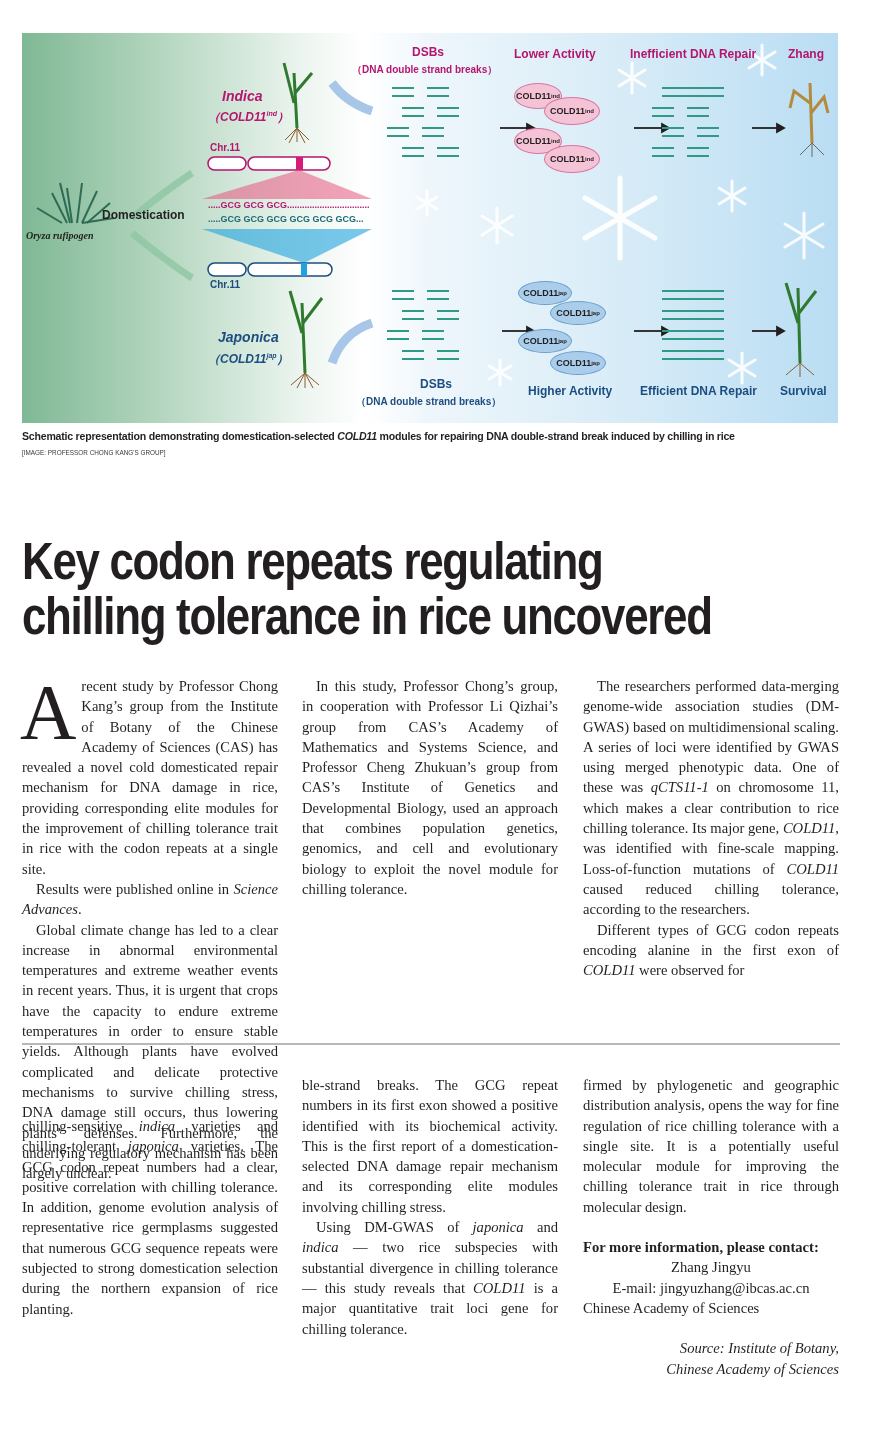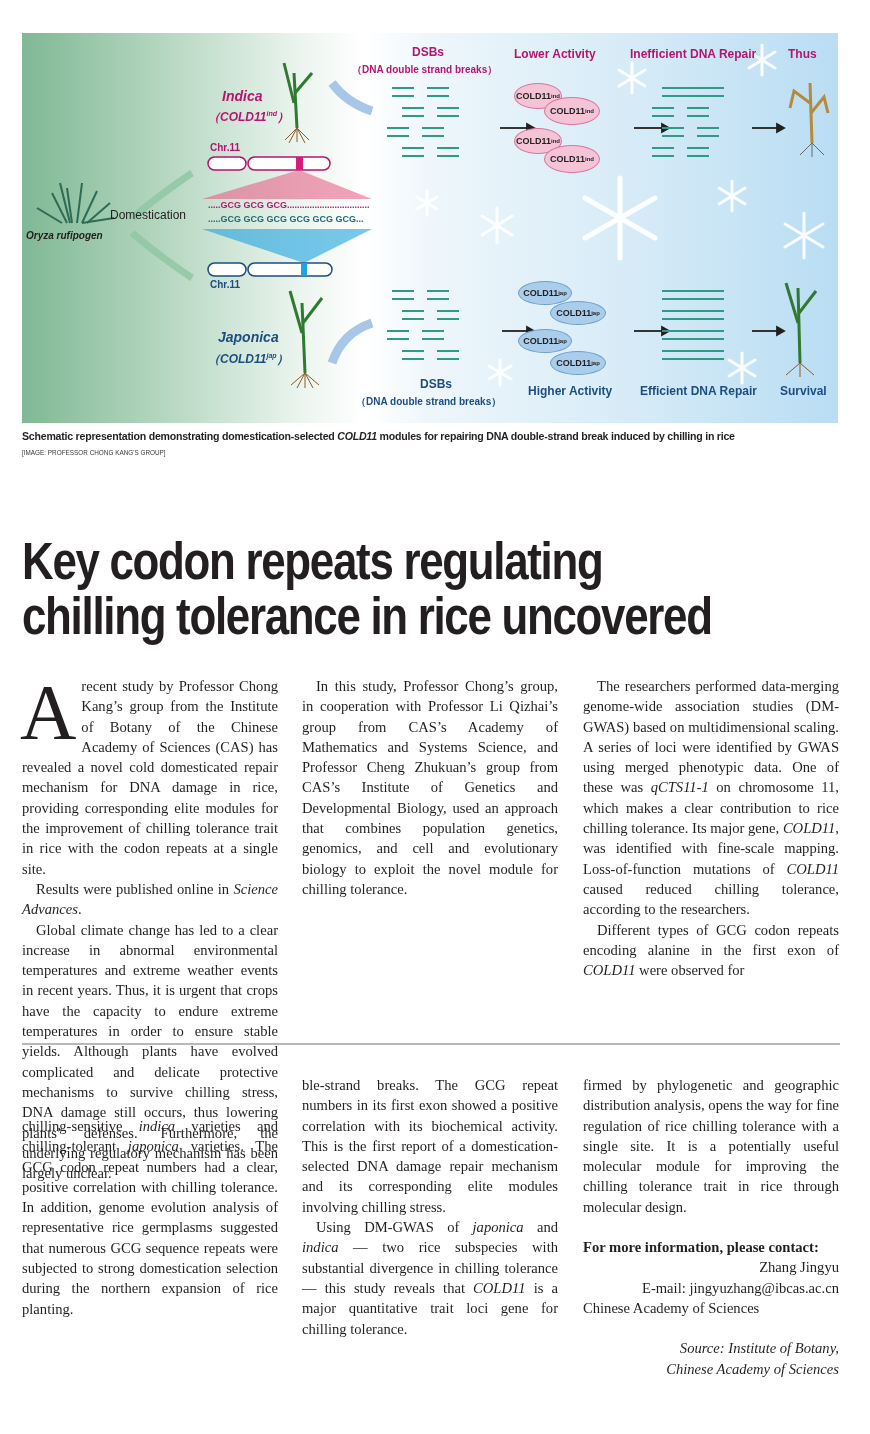--- a/index.html
+++ b/index.html
@@ -184,28 +184,28 @@
   </svg>
 
   <div class="fig-text mag fs14 it" style="left:200px;top:55px;">Indica</div>
   <div class="fig-text mag fs12 it" style="left:186px;top:76px;">（<span>COLD11</span><sup>ind</sup>）</div>
   <div class="fig-text mag fs12" style="left:188px;top:109px;font-size:10px;">Chr.11</div>
   <div class="fig-text mag" style="left:186px;top:167px;font-size:9px;">.....GCG GCG GCG.................................</div>
   <div class="fig-text teal" style="left:186px;top:181px;font-size:9px;">.....GCG GCG GCG GCG GCG GCG...</div>
   <div class="fig-text navy" style="left:188px;top:246px;font-size:10px;">Chr.11</div>
   <div class="fig-text navy fs14 it" style="left:196px;top:296px;">Japonica</div>
   <div class="fig-text navy fs12 it" style="left:186px;top:318px;">（<span>COLD11</span><sup>jap</sup>）</div>
-  <div class="fig-text dark fs12" style="left:88px;top:175px;font-weight:normal;">Domestication</div>
-  <div class="fig-text dark it" style="left:4px;top:197px;font-size:10px;">Oryza rufipogen</div>
+  <div class="fig-text dark fs12" style="left:80px;top:175px;font-weight:bold;">Domestication</div>
+  <div class="fig-text dark it" style="left:4px;top:197px;font-size:10px;font-family:Liberation Serif, serif;">Oryza rufipogen</div>
 
   <div class="fig-text mag fs12" style="left:390px;top:12px;">DSBs</div>
   <div class="fig-text mag" style="left:330px;top:30px;font-size:10px;">（DNA double strand breaks）</div>
   <div class="fig-text mag fs12" style="left:492px;top:14px;">Lower Activity</div>
   <div class="fig-text mag fs12" style="left:608px;top:14px;">Inefficient DNA Repair</div>
-  <div class="fig-text mag fs12" style="left:766px;top:14px;">Thus</div>
+  <div class="fig-text mag fs12" style="left:766px;top:14px;">Zhang</div>
 
   <div class="pill pink" style="left:492px;top:50px;width:46px;height:24px;">
       <span>COLD11</span>
       <sup>ind</sup>
     </div>
   <div class="pill pink" style="left:522px;top:64px;width:54px;height:26px;">
       <span>COLD11</span>
       <sup>ind</sup>
     </div>
   <div class="pill pink" style="left:492px;top:95px;width:46px;height:24px;">
@@ -264,27 +264,27 @@
   <p><span>Different types of GCG codon repeats encoding alanine in the first exon of </span><i>COLD11</i><span> were observed for</span></p>
 </div>
 
 <div class="rule"></div>
 
 <div class="col" style="left:22px;top:1116px;height:320px;">
   <p class="noindent"><span>chilling-sensitive </span><i>indica</i><span> varieties and chilling-tolerant </span><i>japonica</i><span> varieties. The GCG codon repeat numbers had a clear, positive correlation with chilling tolerance. In addition, genome evolution analysis of representative rice germplasms suggested that numerous GCG sequence repeats were subjected to strong domestication selection during the northern expansion of rice planting.</span></p>
 </div>
 
 <div class="col" style="left:302px;top:1075px;height:360px;">
-  <p class="noindent">ble-strand breaks. The GCG repeat numbers in its first exon showed a positive correlation with its biochemical activity. This is the first report of a domestication-selected DNA damage repair mechanism and its corresponding elite modules involving chilling stress.</p>
+  <p class="noindent">ble-strand breaks. The GCG repeat numbers in its first exon showed a positive identified with its biochemical activity. This is the first report of a domestication-selected DNA damage repair mechanism and its corresponding elite modules involving chilling stress.</p>
   <p><span>Using DM-GWAS of </span><i>japonica</i><span> and </span><i>indica</i><span> — two rice subspecies with substantial divergence in chilling tolerance — this study reveals that </span><i>COLD11</i><span> is a major quantitative trait loci gene for chilling tolerance.</span></p>
 </div>
 
 <div class="col" style="left:583px;top:1075px;height:360px;">
   <p class="noindent">firmed by phylogenetic and geographic distribution analysis, opens the way for fine regulation of rice chilling tolerance with a single site. It is a potentially useful molecular module for improving the chilling tolerance trait in rice through molecular design.</p>
   <div style="height:20px;"></div>
   <div class="contact-title" style="text-align:left;">For more information, please contact:</div>
-  <div style="text-align:right;">Zhang Jingyu</div>
-  <div style="text-align:right;">E-mail: jingyuzhang@ibcas.ac.cn</div>
+  <div style="text-align:center;">Zhang Jingyu</div>
+  <div style="text-align:center;">E-mail: jingyuzhang@ibcas.ac.cn</div>
   <div style="text-align:left;">Chinese Academy of Sciences</div>
   <div style="height:20px;"></div>
   <div class="source">Source: Institute of Botany,</div>
   <div class="source">Chinese Academy of Sciences</div>
 </div>
 
 </body></html>

